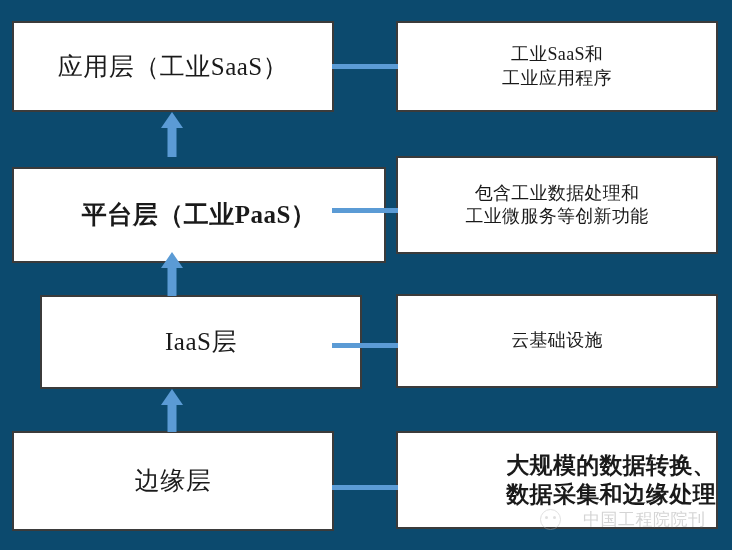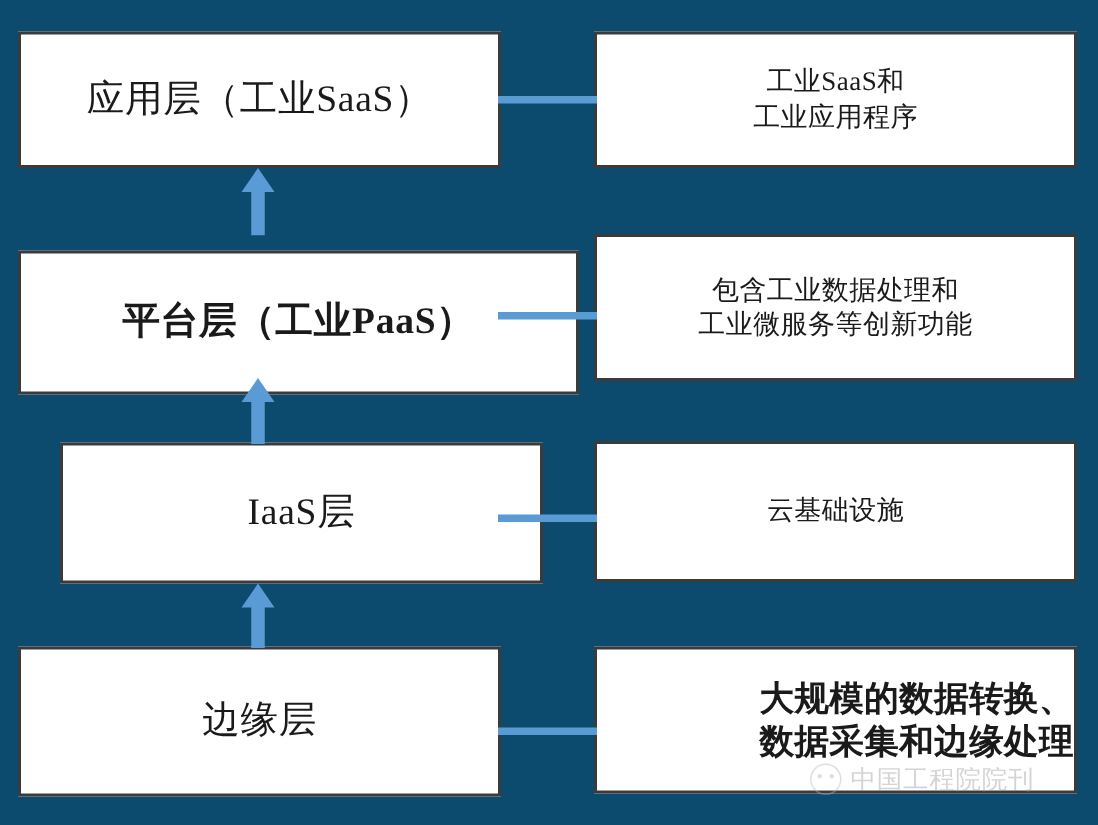--- a/index.html
+++ b/index.html
@@ -78,21 +78,21 @@
   #arrow-3 { top: 389px; height: 43px; }
   .up-arrow svg { display: block; width: 40px; height: 100%; }
 
   
   #watermark {
     position: absolute;
     left: 540px;
     top: 508px;
     display: flex;
     align-items: center;
-    gap: 6px;
+    gap: 22px;
     opacity: 0.42;
     pointer-events: none;
   }
   #watermark .wm-text {
     font-family: "Liberation Serif", "DejaVu Serif", serif;
     font-size: 17px;
     color: #9a9a9a;
     letter-spacing: 0.5px;
     white-space: nowrap;
   }

